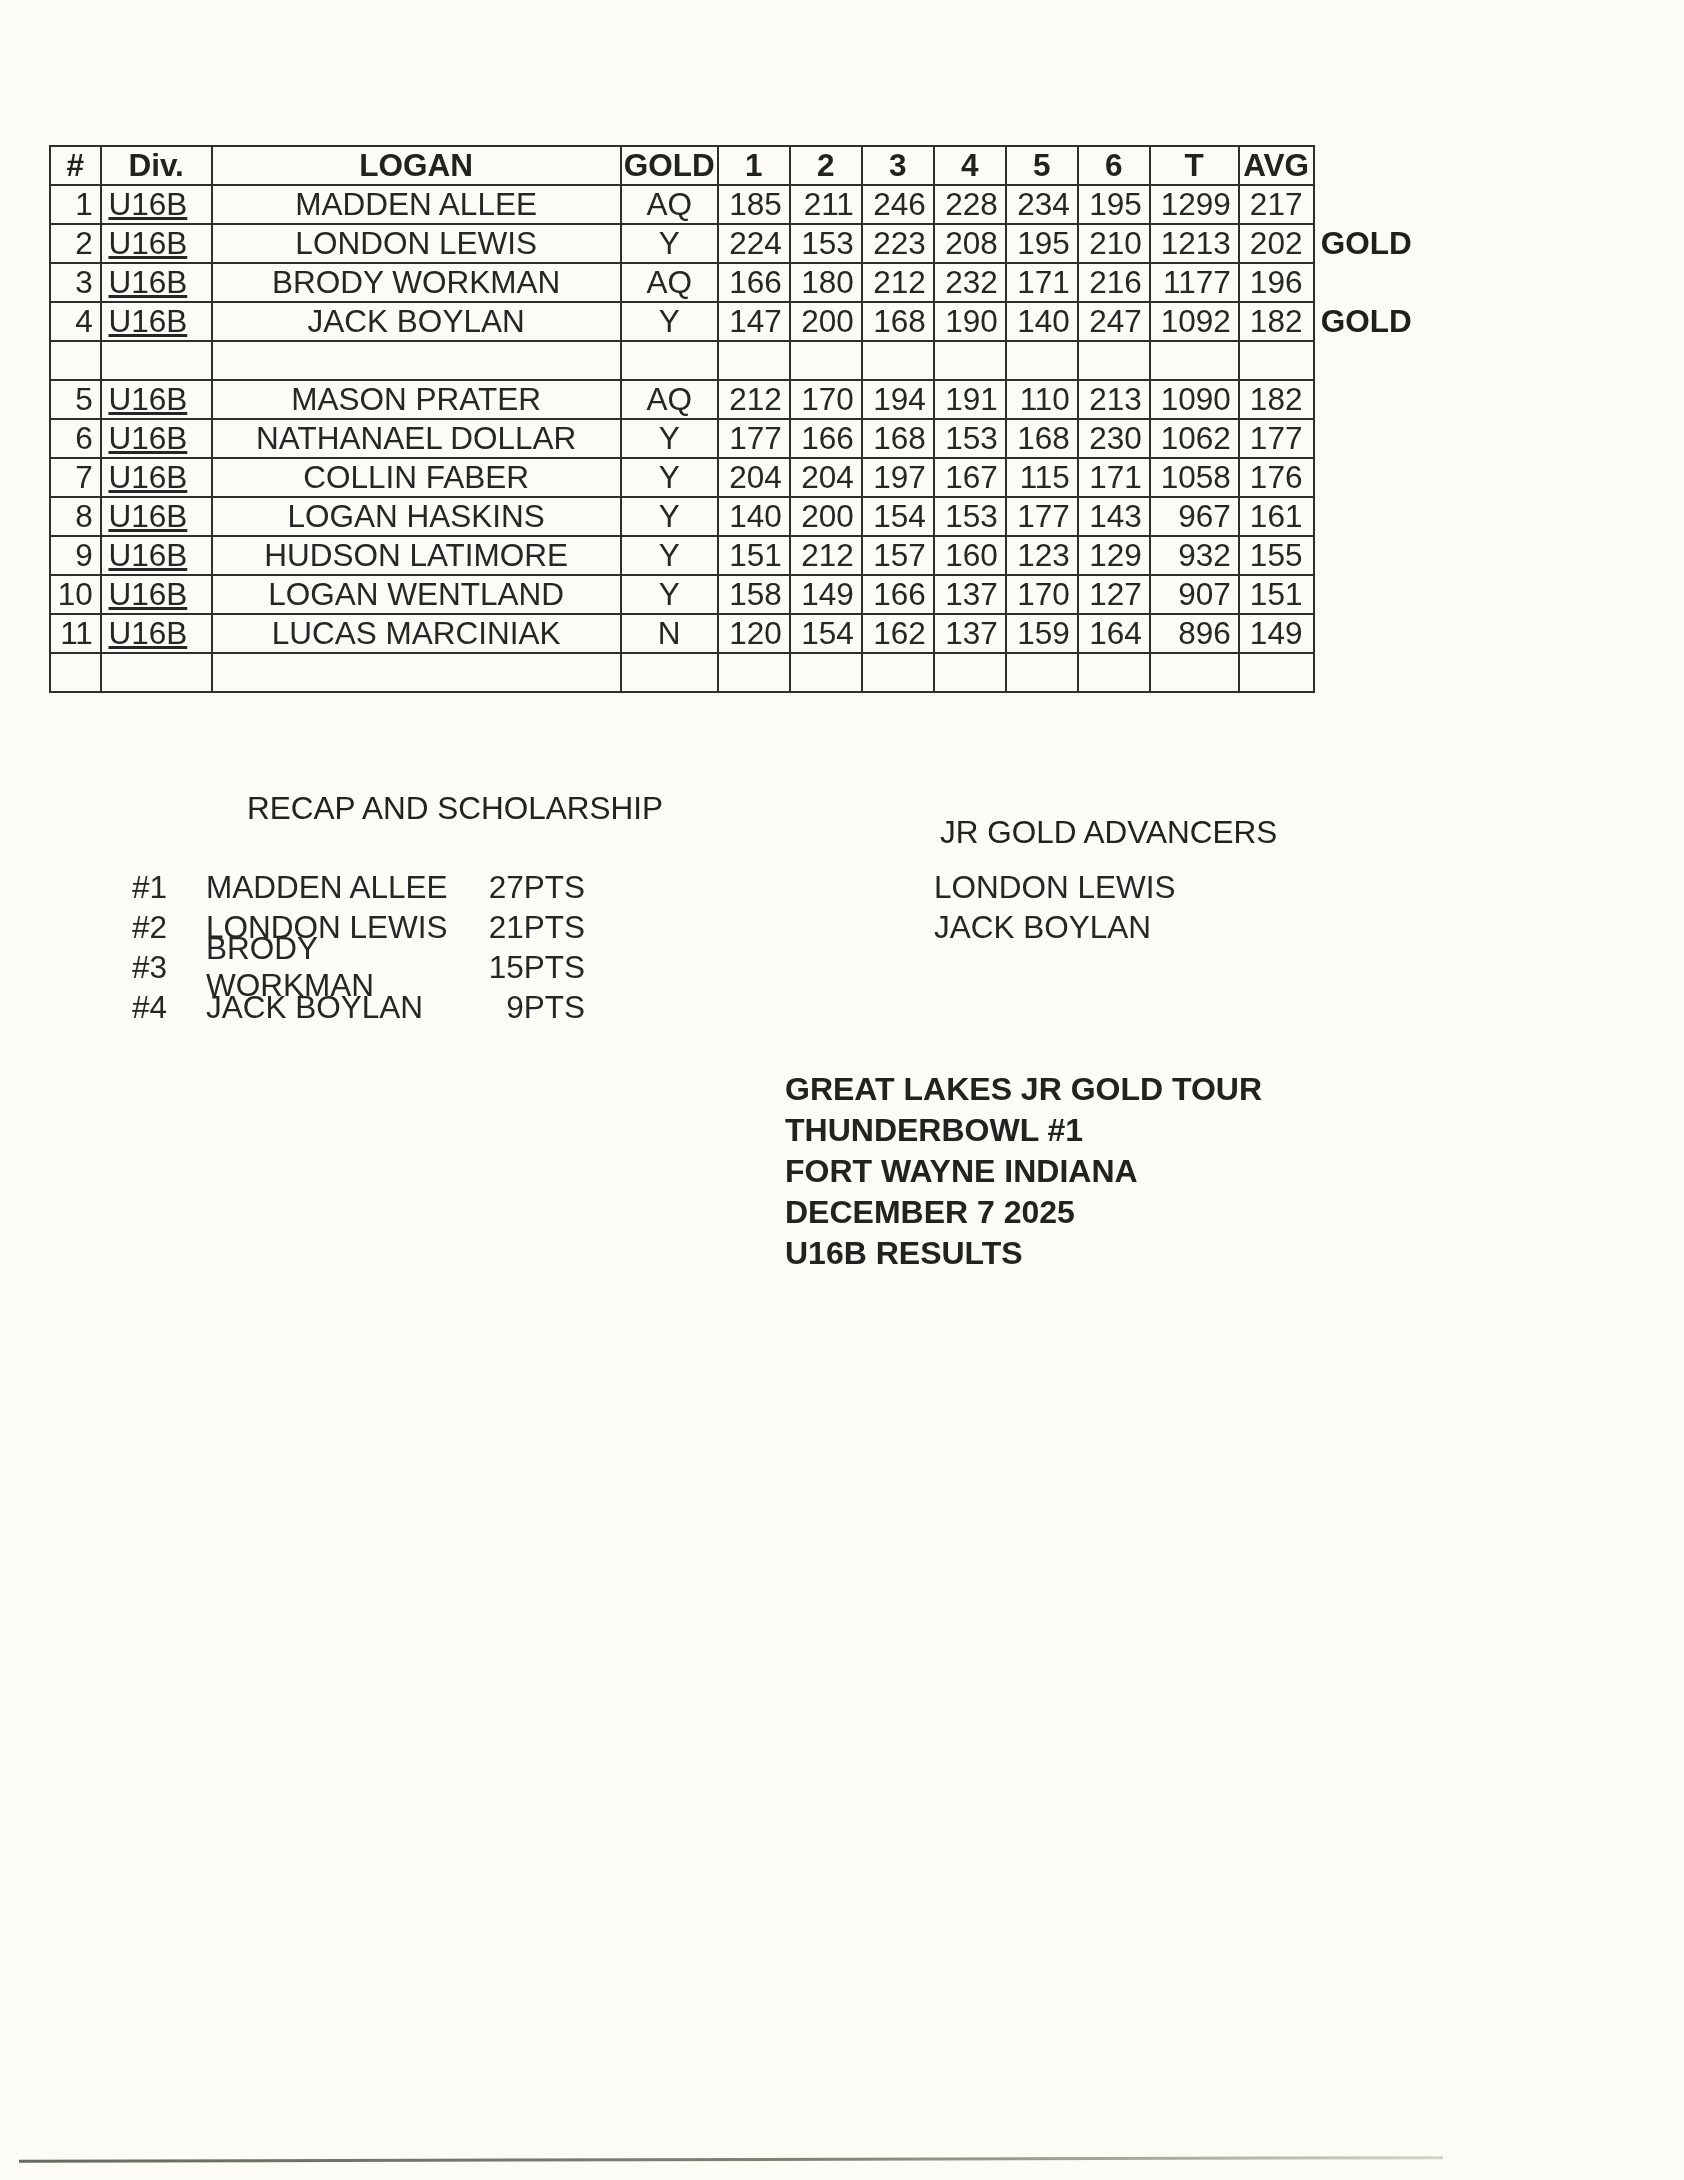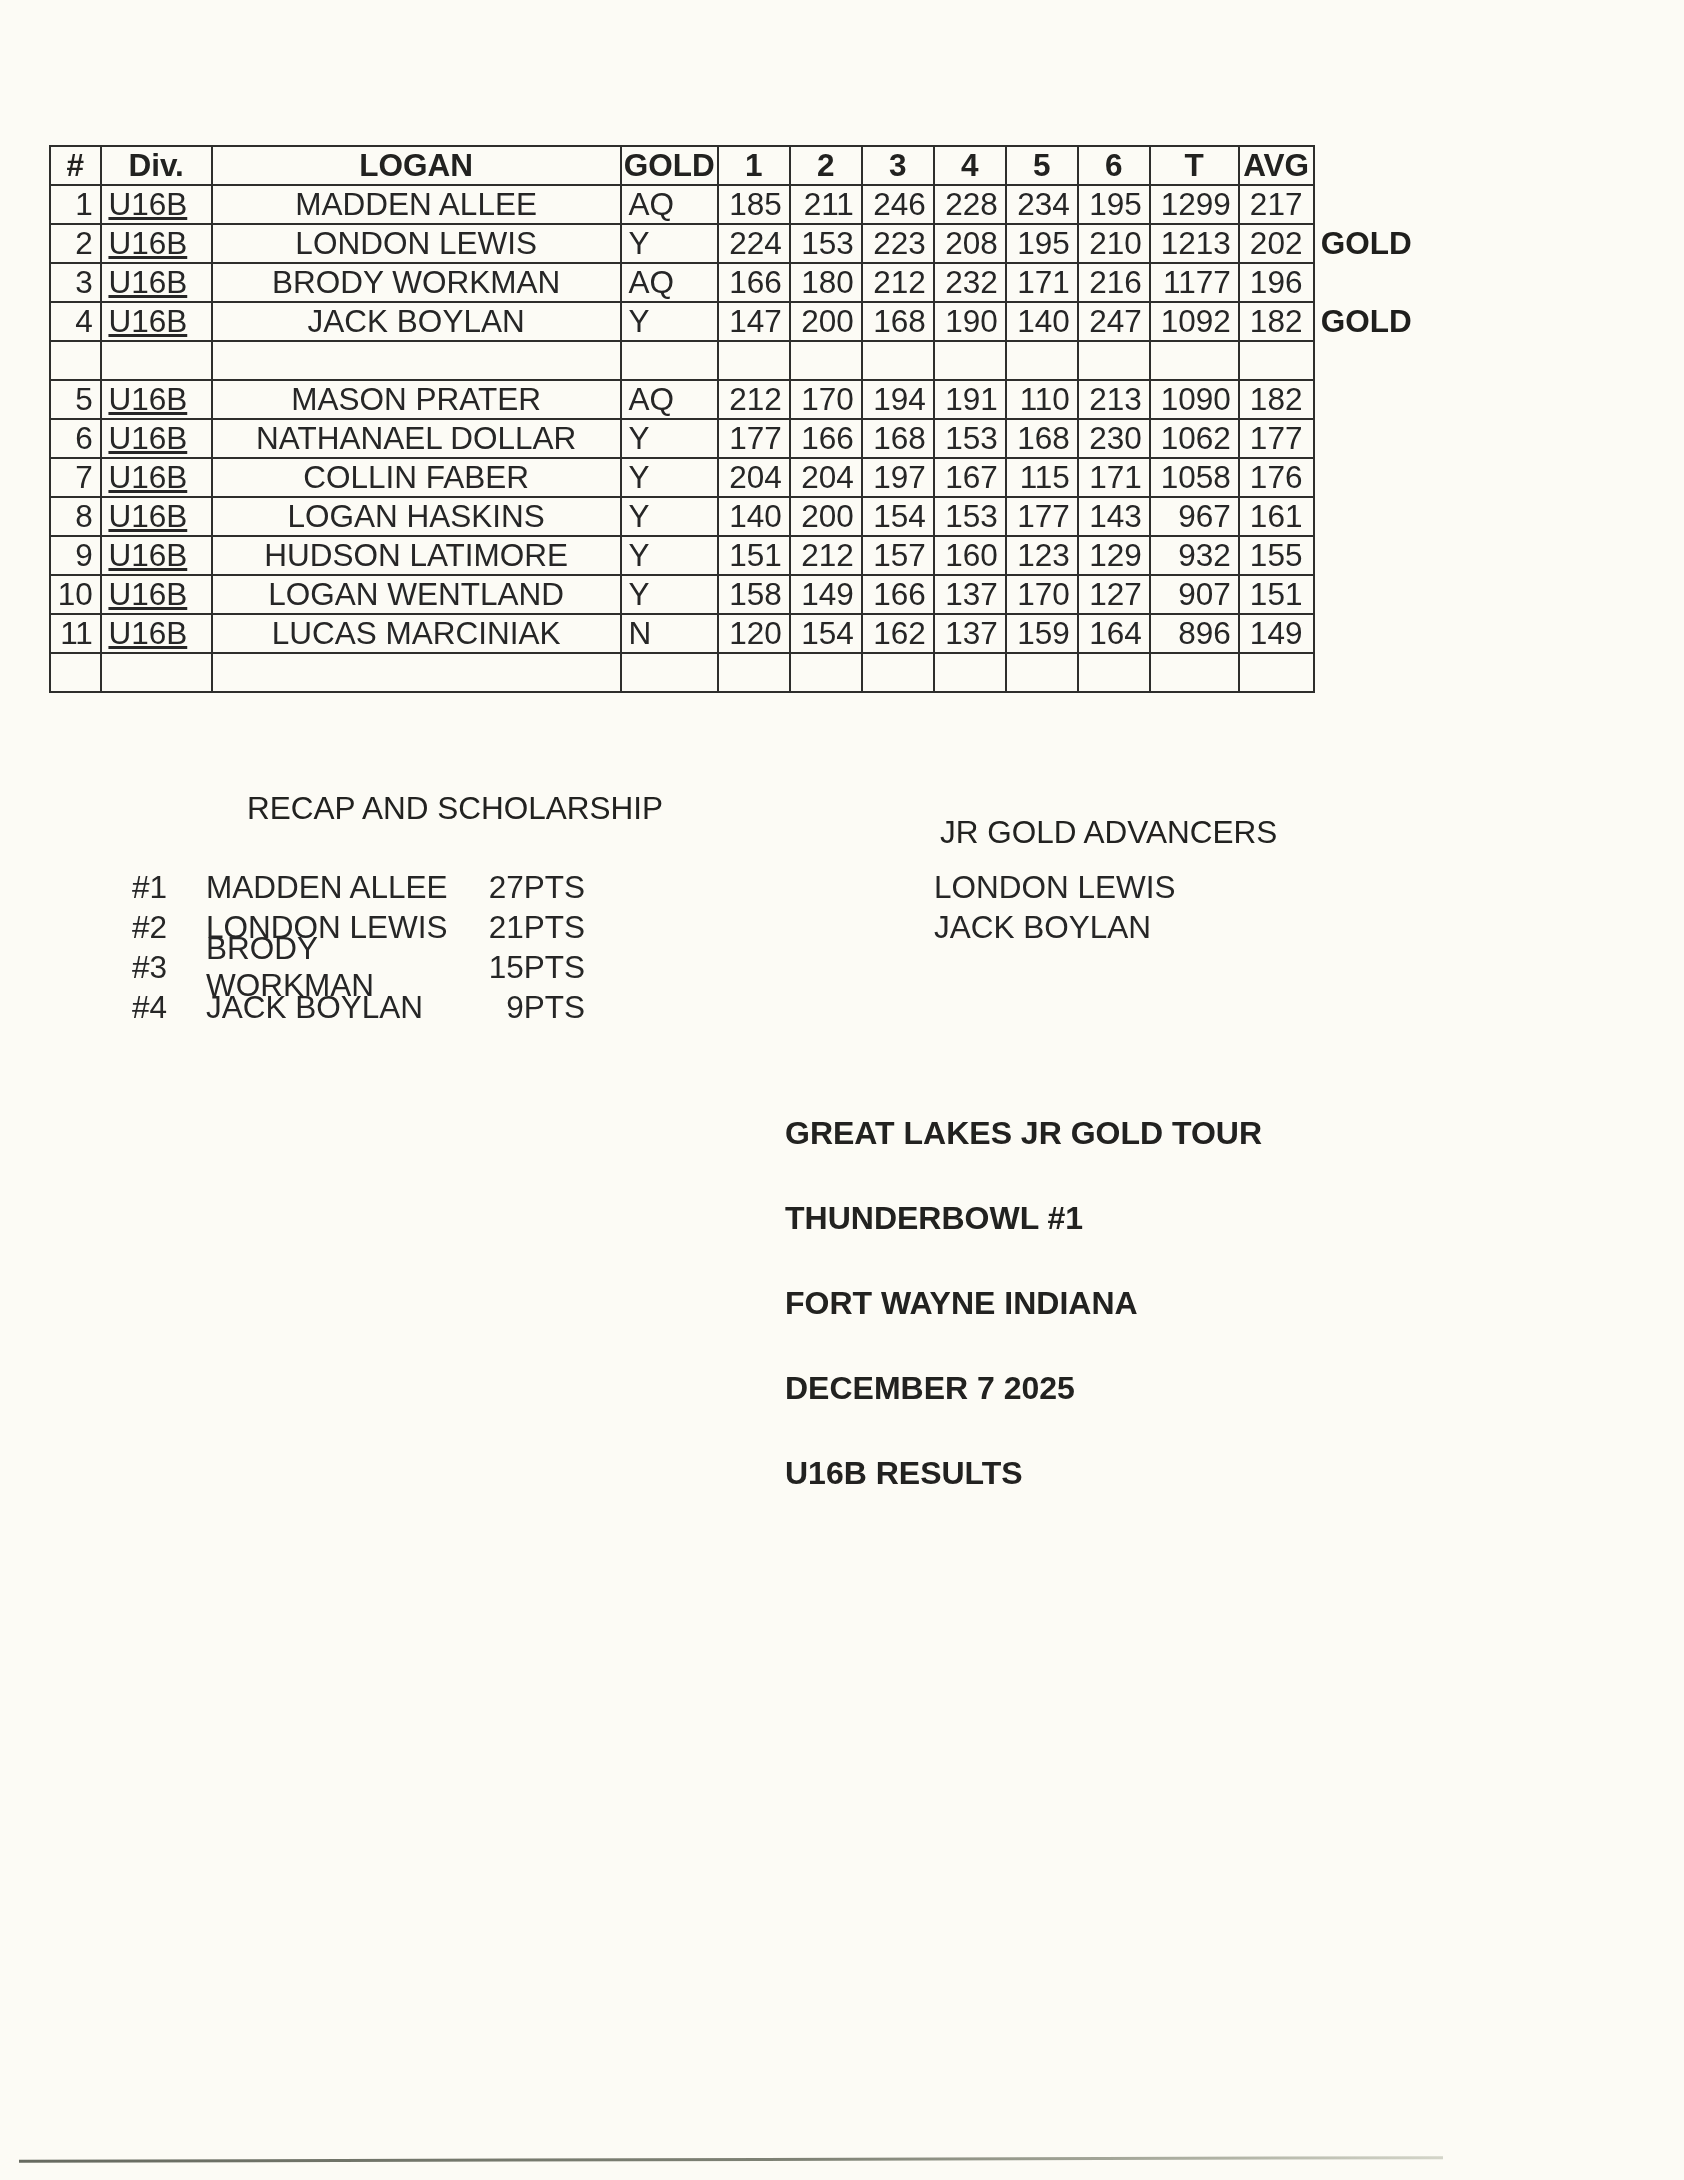--- a/index.html
+++ b/index.html
@@ -39,21 +39,21 @@
   }
   table.results th {
     font-weight: 700;
     text-align: center;
     padding: 0 1.7px;
     color: #222220;
   }
   .col-num   { text-align: right;  padding-right: 5.1px; }
   .col-div   { text-align: left; text-decoration: underline; }
   .col-name  { text-align: center; }
-  .col-gold  { }
+  .col-gold  { text-align: center; }
   .col-game  { text-align: right;  padding-right: 9.4px; }
   .col-total { text-align: right;  padding-right: 11px; }
   .col-avg   { text-align: center;  padding-right: 4.3px; }
   table.results td.tag-cell, table.results th.tag-cell {
     border: none;
     background: transparent;
     font-weight: 700;
     text-align: left;
     padding: 0 0 0 6px;
     color: #1f1f1d;
@@ -102,21 +102,20 @@
     top: 1069px;
     font-size: 32px;
     font-weight: 700;
     color: #222220;
   }
   .event-line {
     display: flex;
     align-items: center;
     height: 41px;
     white-space: nowrap;
-    margin-top: 44px;
   }
   
   .scan-line {
     position: absolute;
     left: 19px;
     top: 2158px;
     width: 1424px;
     height: 2.6px;
     background: linear-gradient(90deg, #565a4f 0%, #707466 55%, #a9ac9d 85%, #cfd1c4 100%);
     transform: rotate(-0.15deg);

